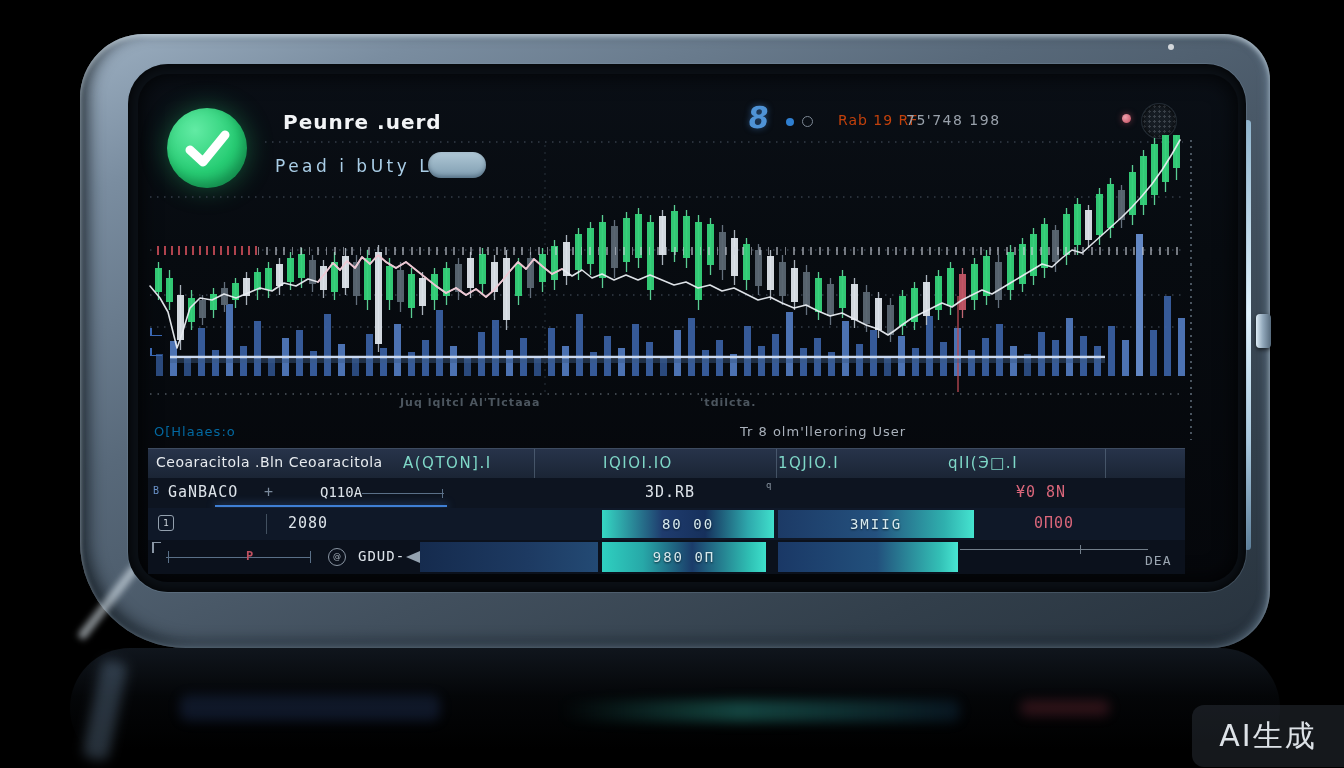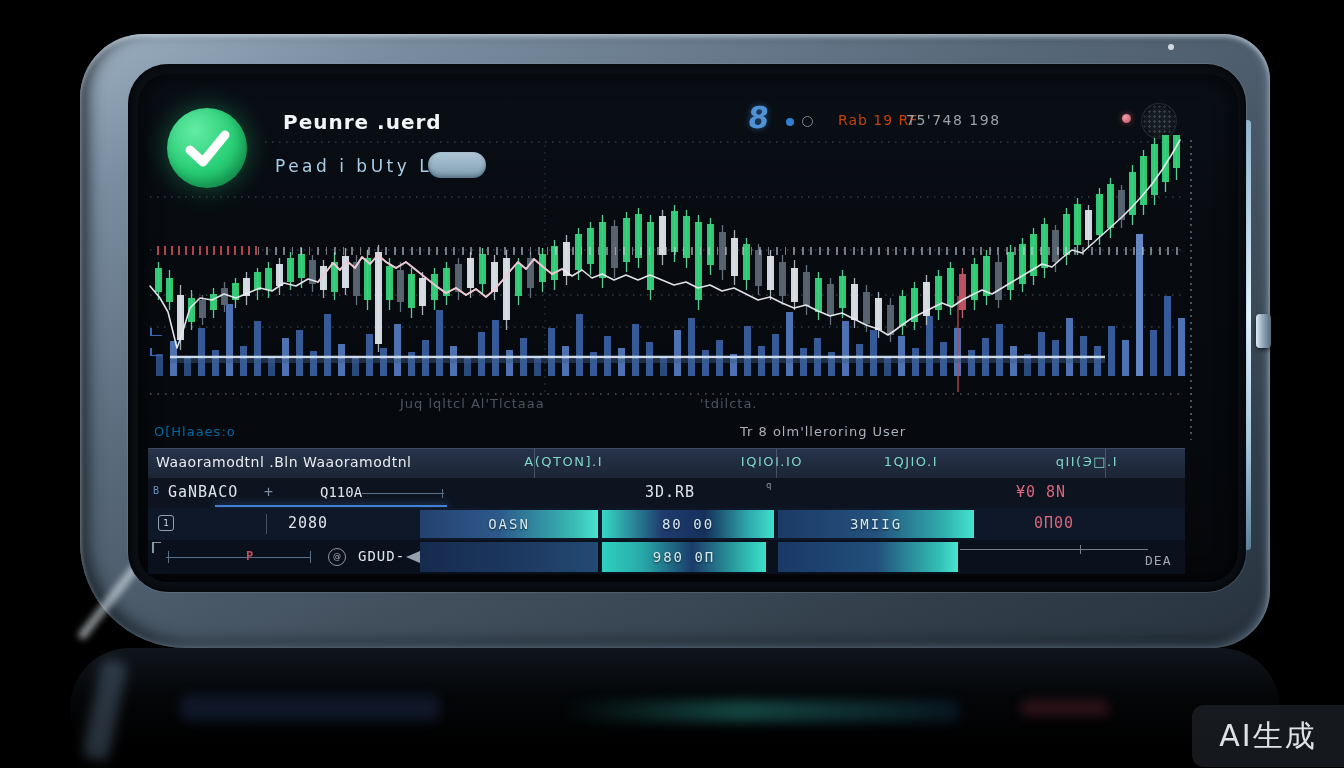--- a/index.html
+++ b/index.html
@@ -46,28 +46,28 @@
     box-shadow:inset 0 0 6px #000,0 0 0 1px rgba(90,105,120,.3);}
   
   .chart-title{left:156px;top:218px;font-size:13.5px;color:#ccd2d9;letter-spacing:.5px;}
   .chart-title .t2{margin-left:26px;color:#c3cad2;}
   .tick-strip-red{left:157px;top:246px;width:100px;height:9px;
     background:repeating-linear-gradient(90deg,#b0434e 0 2px,transparent 2px 7px);}
   .tick-strip-dim{left:258px;top:247px;width:925px;height:8px;
     background:repeating-linear-gradient(90deg,rgba(205,210,220,.55) 0 1.5px,transparent 1.5px 8.5px);}
   .bezel-dots{left:1190px;top:140px;width:2px;height:300px;
     background:repeating-linear-gradient(180deg,#49545f 0 2px,transparent 2px 6.5px);}
-  .axis-note{font-size:13px;color:#4c565f;letter-spacing:1px;}
+  .axis-note{font-size:11px;color:#4c565f;letter-spacing:1px;font-weight:bold;}
   .axis-bracket{width:10px;height:7px;border-left:2px solid #3a68b4;border-bottom:1px solid #3a68b4;}
   
   .cap-left{left:154px;top:424px;font-size:13px;color:#0369a1;letter-spacing:1px;}
   .cap-right{left:740px;top:424px;font-size:13px;color:#aab2bc;letter-spacing:1px;}
   .thead{left:148px;top:448px;width:1037px;height:30px;
     background:linear-gradient(180deg,#27334a,#1a2434);border-top:1px solid #3d4b60;border-bottom:1px solid #0a0f15;}
-  .th{position:absolute;top:5px;font-size:13px;color:#7fd8c8;letter-spacing:1.5px;text-align:right;}
+  .th{position:absolute;top:5px;font-size:15px;color:#7fd8c8;letter-spacing:1.5px;text-align:left;}
   .th1{left:8px;color:#e8ecf0;font-size:14px;letter-spacing:.5px;text-align:left;}
   .vsep{position:absolute;top:0;width:1px;height:30px;background:rgba(115,135,155,.45);}
   .trow{left:148px;width:1037px;}
   .row1{top:478px;height:30px;background:#0d1420;}
   .row2{top:508px;height:32px;background:#0f1828;}
   .row3{top:540px;height:34px;background:#0b111c;}
   .cell-txt{position:absolute;font-size:15px;color:#dde3e9;font-family:"DejaVu Sans Mono","Liberation Mono",monospace;}
   .bar{position:absolute;top:2px;height:28px;display:flex;align-items:center;justify-content:center;
     font-size:14px;color:#d8eaee;letter-spacing:2px;text-shadow:0 1px 2px rgba(0,20,30,.8);
     font-family:"DejaVu Sans Mono","Liberation Mono",monospace;}
@@ -383,21 +383,21 @@
   <div class="abs bezel-dots"></div>
   <div class="abs axis-note" style="left:400px;top:396px;">Juq lqltcl Al'Tlctaaa</div>
   <div class="abs axis-note" style="left:700px;top:396px;">'tdilcta.</div>
   <div class="abs axis-bracket" style="left:150px;top:328px;"></div>
   <div class="abs axis-bracket" style="left:150px;top:348px;"></div>
 
   <div class="abs cap-left">O[Hlaaes:o</div>
   <div class="abs cap-right">Tr 8 olm'lleroring User</div>
 
   <div class="abs thead">
-    <div class="th th1">Waaoramodtnl .Bln Waaoramodtnl</div>
+    <div class="th th1">Ceoaracitola .Bln Ceoaracitola</div>
     <div class="th" style="left:255px;width:200px;">A(QTON].I</div>
     <div class="th" style="left:455px;width:200px;">IQIOI.IO</div>
     <div class="th" style="left:630px;width:160px;">1QJIO.I</div>
     <div class="th" style="left:800px;width:170px;">qII(Э□.I</div>
     <div class="vsep" style="left:386px;"></div>
     <div class="vsep" style="left:628px;"></div>
     <div class="vsep" style="left:957px;"></div>
   </div>
 
   <div class="abs trow row1">
@@ -412,21 +412,20 @@
     <span class="cell-txt" style="left:682px;top:5px;letter-spacing:1px;margin-top:36px;">9|0.00</span>
     <span class="cell-txt red-val" style="left:868px;top:5px;letter-spacing:1px;">¥0 8N</span>
   </div>
   <div class="abs blue-glow-line"></div>
 
   <div class="abs trow row2">
     <span class="abs" style="left:10px;top:7px;width:14px;height:14px;border:1.5px solid #93a0ae;border-radius:3px;
           font-size:9px;color:#cfd6dc;text-align:center;line-height:14px;">1</span>
     <span class="abs" style="left:118px;top:6px;width:1px;height:20px;background:#425060;"></span>
     <span class="cell-txt" style="left:140px;top:6px;letter-spacing:1px;">2080</span>
-    <div class="bar" style="left:272px;width:178px;background:linear-gradient(90deg,#24416e 0%,#2d5a8c 45%,#37b7b2 85%,#49e2cf 100%);">OASN</div>
     <div class="bar" style="left:454px;width:172px;background:linear-gradient(90deg,#35d8c4 0%,#1f3c6e 35%,#16305c 60%,#2ea8ac 85%,#40e0cc 100%);">80 00</div>
     <div class="bar" style="left:630px;width:196px;background:linear-gradient(90deg,#1c3a66 0%,#24517e 50%,#2fb0ae 85%,#45e4d0 100%);">3MIIG</div>
     <span class="cell-txt red-val" style="left:886px;top:6px;letter-spacing:1px;">0Π00</span>
   </div>
 
   <div class="abs trow row3">
     <span class="abs" style="left:4px;top:2px;width:7px;height:10px;border-left:2px solid #8a96a4;border-top:1px solid #8a96a4;"></span>
     <span class="abs mline" style="left:18px;top:17px;width:145px;height:1px;"></span>
     <span class="abs mline" style="left:20px;top:11px;width:1px;height:12px;"></span>
     <span class="abs mline" style="left:162px;top:11px;width:1px;height:12px;"></span>

